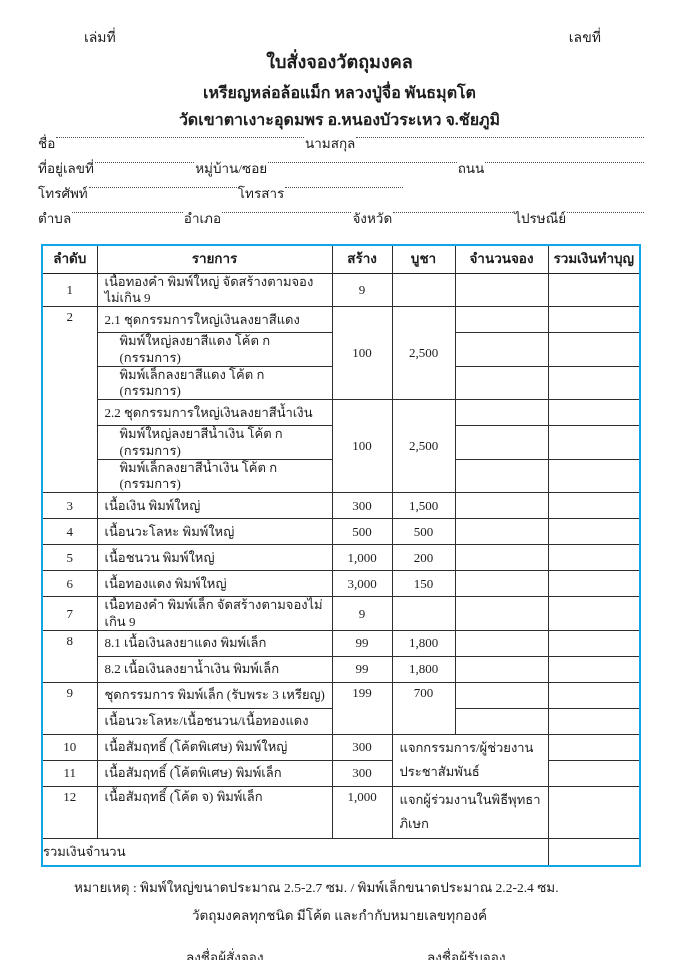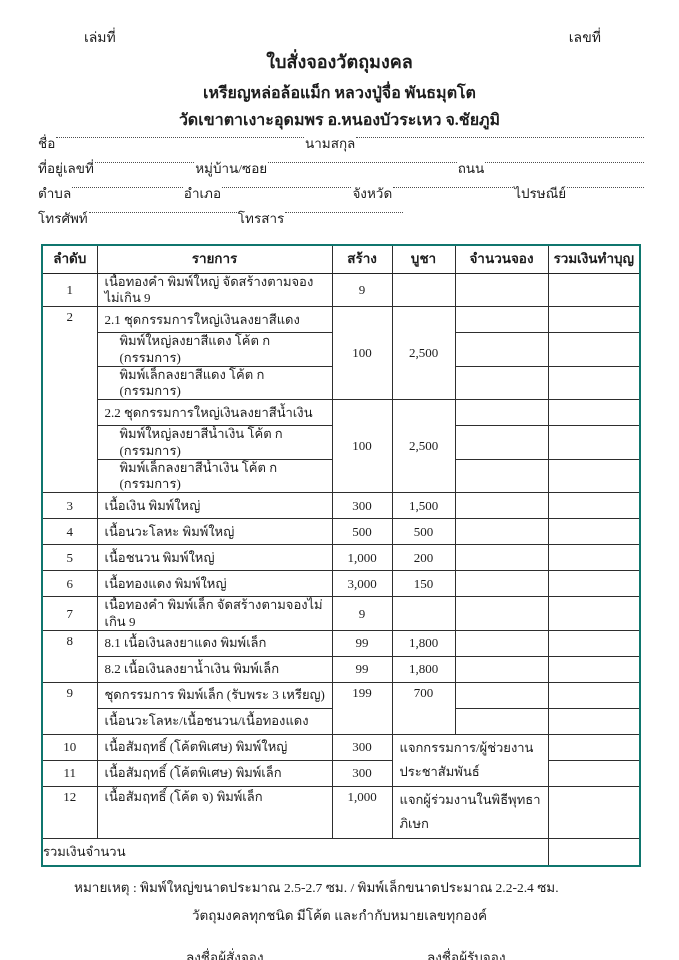--- a/index.html
+++ b/index.html
@@ -14,21 +14,21 @@
   .t3{font-size:16px;font-weight:bold;text-align:center;margin-top:8px;line-height:1.2;}
 
   .fields{margin:6px 34px 0 38px;font-size:13.5px;}
   .frow{display:flex;height:25px;}
   .frow .lbl{white-space:nowrap;line-height:18px;}
   .dot{border-bottom:1.5px dotted #4d4d4d;height:2px;margin:0 1px 3px 1px;}
   .fixw{flex:0 0 auto;}
 
   table{
     border-collapse:collapse;table-layout:fixed;width:598px;
-    margin:9px 0 0 41px;font-size:13px;border:2px solid #0f766e;
+    margin:9px 0 0 41px;font-size:13px;border:2px solid #0ea5e9;
   }
   th,td{border:1px solid #2e2e2e;height:25px;padding:0;line-height:1.25;overflow:hidden;}
   th{font-weight:bold;font-size:13.5px;height:27px;border-bottom:1.5px solid #222;}
   td{vertical-align:middle;}
   td.idx,td.num{text-align:center;}
   td.item{text-align:left;padding:0 4px 0 7px;}
   td.ind{padding-left:22px;}
   td.vtop{vertical-align:top;padding-top:2px;}
   td.note{text-align:left;padding-left:7px;white-space:pre-line;line-height:24px;vertical-align:top;padding-top:1px;}
   td.total{height:26px;}
@@ -60,34 +60,34 @@
   </div>
   <div class="frow">
     <span class="lbl">ที่อยู่เลขที่</span>
     <span class="dot" style="flex:100"></span>
     <span class="lbl">หมู่บ้าน/ซอย</span>
     <span class="dot" style="flex:190"></span>
     <span class="lbl">ถนน</span>
     <span class="dot" style="flex:160"></span>
   </div>
   <div class="frow">
+    <span class="lbl">โทรศัพท์</span>
+    <span class="dot fixw" style="width:148px"></span>
+    <span class="lbl">โทรสาร</span>
+    <span class="dot fixw" style="width:118px"></span>
+  </div>
+  <div class="frow">
     <span class="lbl">ตำบล</span>
     <span class="dot" style="flex:118"></span>
     <span class="lbl">อำเภอ</span>
     <span class="dot" style="flex:138"></span>
     <span class="lbl">จังหวัด</span>
     <span class="dot" style="flex:128"></span>
     <span class="lbl">ไปรษณีย์</span>
     <span class="dot" style="flex:82"></span>
-  </div>
-  <div class="frow">
-    <span class="lbl">โทรศัพท์</span>
-    <span class="dot fixw" style="width:148px"></span>
-    <span class="lbl">โทรสาร</span>
-    <span class="dot fixw" style="width:118px"></span>
   </div>
 </div>
 
 <table>
   <colgroup>
       <col style="width: 55px;">
       <col style="width: 235px;">
       <col style="width: 60px;">
       <col style="width: 63px;">
       <col style="width: 93px;">

